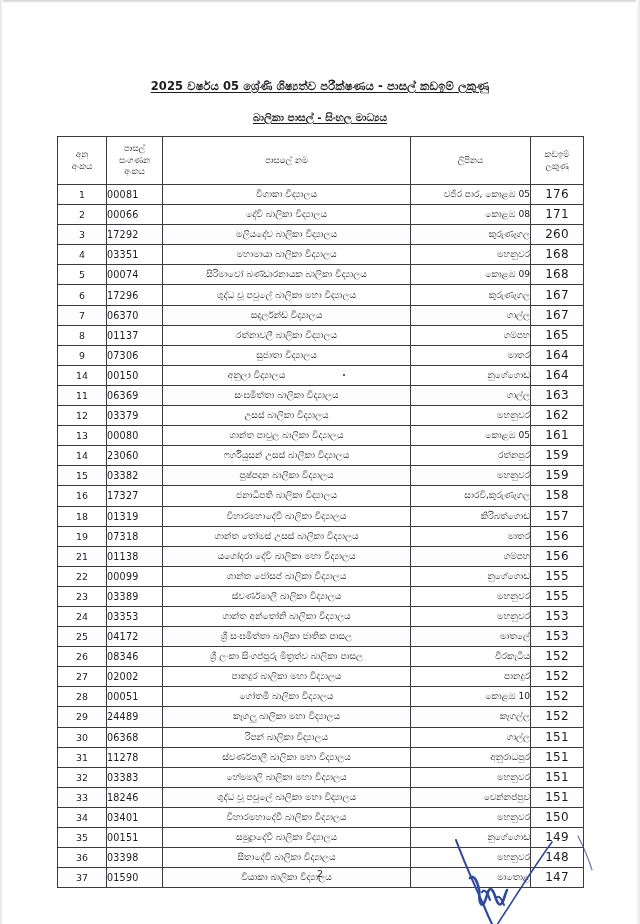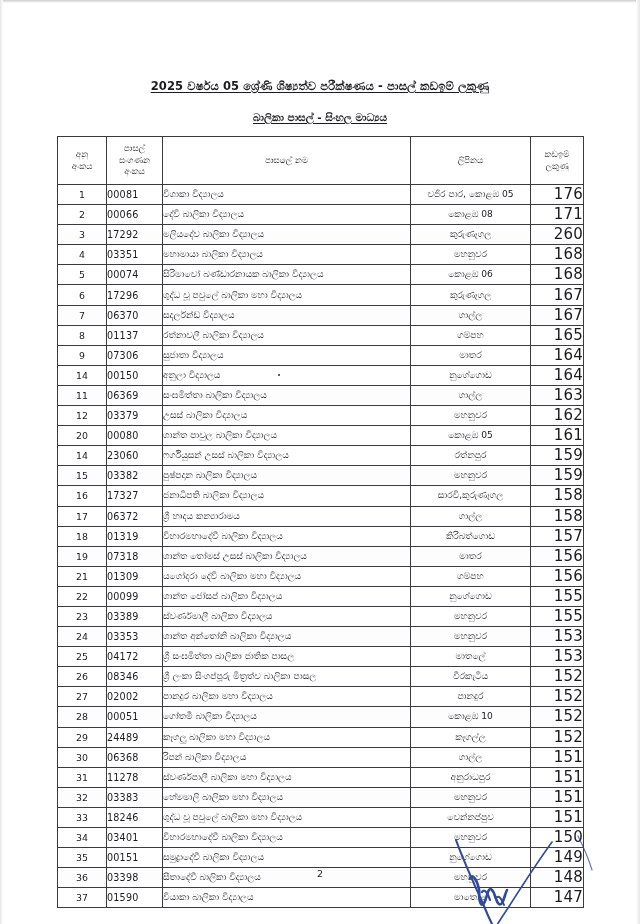--- a/index.html
+++ b/index.html
@@ -109,23 +109,23 @@
   col.c-marks   { width: 53px;  }
 
   tbody td {
     height: 19.1px;
     font-size: 9.1px;
     line-height: 13px;
     vertical-align: middle;
   }
   td.no      { text-align: center; font-size: 9.4px; }
   td.census  { font-size: 9.6px; letter-spacing: 0.2px; }
-  td.name    { text-align: left; padding-left: 7px; }
-  td.addr    { text-align: center; padding-left: 7px; }
-  td.marks   { text-align: right; font-size: 15px; letter-spacing: 0.2px; border-radius: 7px; }
+  td.name    { text-align: center; padding-left: 7px; }
+  td.addr    { text-align: right; padding-left: 7px; }
+  td.marks   { text-align: center; font-size: 12px; letter-spacing: 0.2px; border-radius: 7px; }
 
   
   tbody tr:nth-child(4n+3) td { background: #fdfdfd; }
 
   
   .speck {
     display: inline-block;
     width: 2px; height: 2px;
     background: #2a2a30;
     border-radius: 50%;
@@ -222,21 +222,21 @@
             <td class="no">4</td>
             <td class="census">03351</td>
             <td class="name">මහාමායා බාලිකා විද්‍යාලය</td>
             <td class="addr">මහනුවර</td>
             <td class="marks">168</td>
           </tr>
           <tr>
             <td class="no">5</td>
             <td class="census">00074</td>
             <td class="name">සිරිමාවෝ බණ්ඩාරනායක බාලිකා විද්‍යාලය</td>
-            <td class="addr">කොළඹ 06</td>
+            <td class="addr">කොළඹ 09</td>
             <td class="marks">168</td>
           </tr>
           <tr>
             <td class="no">6</td>
             <td class="census">17296</td>
             <td class="name">ශුද්ධ වූ පවුලේ බාලිකා මහා විද්‍යාලය</td>
             <td class="addr">කුරුණෑගල</td>
             <td class="marks">167</td>
           </tr>
           <tr>
@@ -275,21 +275,21 @@
             <td class="marks">163</td>
           </tr>
           <tr>
             <td class="no">12</td>
             <td class="census">03379</td>
             <td class="name">උසස් බාලිකා විද්‍යාලය</td>
             <td class="addr">මහනුවර</td>
             <td class="marks">162</td>
           </tr>
           <tr>
-            <td class="no">20</td>
+            <td class="no">13</td>
             <td class="census">00080</td>
             <td class="name">ශාන්ත පාවුල බාලිකා විද්‍යාලය</td>
             <td class="addr">කොළඹ 05</td>
             <td class="marks">161</td>
           </tr>
           <tr>
             <td class="no">14</td>
             <td class="census">23060</td>
             <td class="name">ෆර්ගියුසන් උසස් බාලිකා විද්‍යාලය</td>
             <td class="addr">රත්නපුර</td>
@@ -303,43 +303,36 @@
             <td class="marks">159</td>
           </tr>
           <tr>
             <td class="no">16</td>
             <td class="census">17327</td>
             <td class="name">ජනාධිපති බාලිකා විද්‍යාලය</td>
             <td class="addr">සාරවි,කුරුණෑගල</td>
             <td class="marks">158</td>
           </tr>
           <tr>
-            <td class="no">17</td>
-            <td class="census">06372</td>
-            <td class="name">ශ්‍රී හෘදය කන්‍යාරාමය</td>
-            <td class="addr">ගාල්ල</td>
-            <td class="marks">158</td>
-          </tr>
-          <tr>
             <td class="no">18</td>
             <td class="census">01319</td>
             <td class="name">විහාරමහාදේවී බාලිකා විද්‍යාලය</td>
             <td class="addr">කිරිබත්ගොඩ</td>
             <td class="marks">157</td>
           </tr>
           <tr>
             <td class="no">19</td>
             <td class="census">07318</td>
             <td class="name">ශාන්ත තෝමස් උසස් බාලිකා විද්‍යාලය</td>
             <td class="addr">මාතර</td>
             <td class="marks">156</td>
           </tr>
           <tr>
             <td class="no">21</td>
-            <td class="census">01309</td>
+            <td class="census">01138</td>
             <td class="name">යශෝදරා දේවි බාලිකා මහා විද්‍යාලය</td>
             <td class="addr">ගම්පහ</td>
             <td class="marks">156</td>
           </tr>
           <tr>
             <td class="no">22</td>
             <td class="census">00099</td>
             <td class="name">ශාන්ත ජෝසප් බාලිකා විද්‍යාලය</td>
             <td class="addr">නුගේගොඩ</td>
             <td class="marks">155</td>

